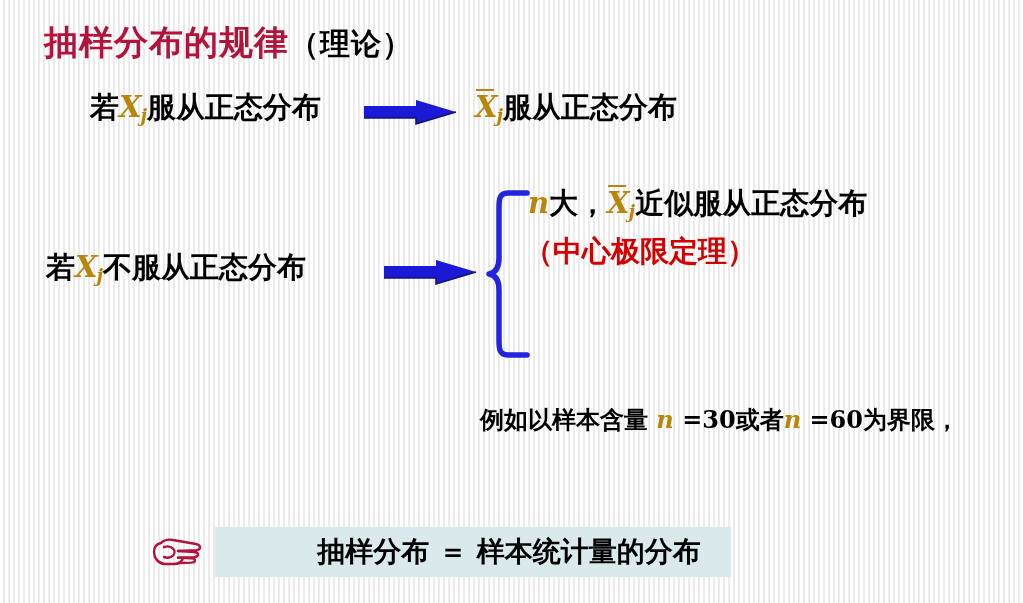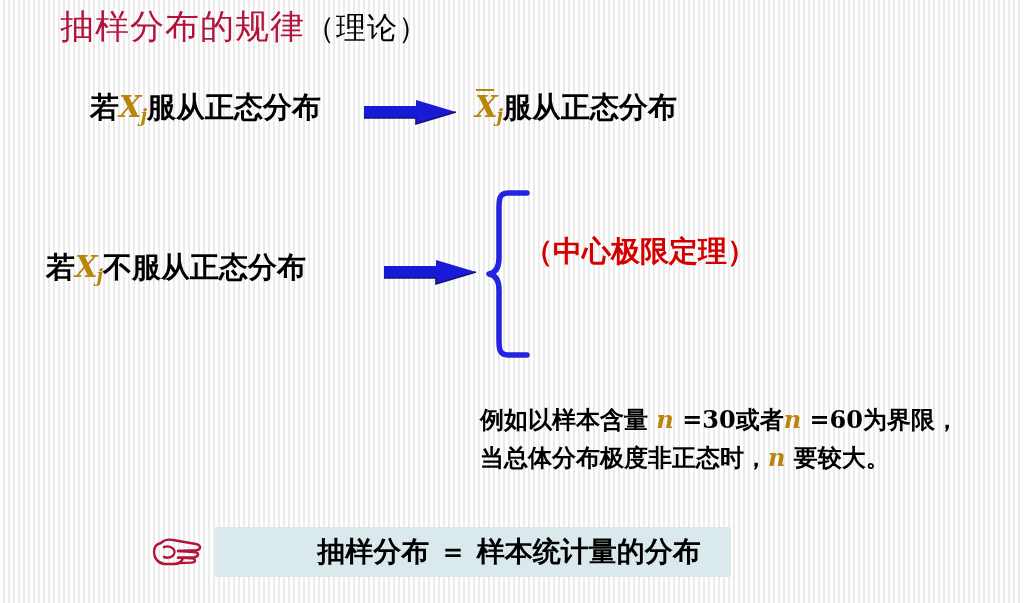--- a/index.html
+++ b/index.html
@@ -25,26 +25,25 @@
 
   .slide {
     position: absolute;
     inset: 0;
   }
 
   
   #title {
     position: absolute;
     left: 44px;
-    top: 4px;
+    top: 20px;
     font-size: 34px;
-    font-weight: normal;
+    font-weight: bold;
     letter-spacing: 1px;
     white-space: nowrap;
-    padding-left: 16px;
   }
   #title .main { color: #b3123a; }
   #title .sub  { color: #000000; font-size: 30px; }
 
   
   .cn {
     font-family: "DejaVu Serif", "Liberation Serif", serif;
     font-weight: bold;
   }
   .var {
@@ -213,27 +212,29 @@
 
   <svg id="arrow2" class="arrow" viewBox="0 0 96 28">
     <polygon points="2,8 54,8 54,2 94,14 54,26 54,20 2,20" fill="#1a1ad6"></polygon>
     <path d="M2,20 L54,20 L54,26 L94,14" fill="none" stroke="#141470" stroke-width="1.6"></path>
   </svg>
 
   <svg id="brace" viewBox="0 0 46 172">
     <path d="M41,5 L22,5 C13,5 13,12 13,20 L13,70 C13,80 9,85 3,86 C9,87 13,92 13,102 L13,152 C13,160 13,167 22,167 L41,167" fill="none" stroke="#2323e0" stroke-width="5.5" stroke-linecap="round" stroke-linejoin="round"></path>
   </svg>
 
+  <div id="branch-top" class="cn">
+    <span class="var">n</span><span>大，</span><span class="xbar"><span class="bar"></span><span class="var">X</span></span><span class="var sub-j">j</span><span>近似服从正态分布</span>
+  </div>
 
   <div id="branch-top-note" class="cn">（中心极限定理）</div>
 
 
   <div id="example" class="cn">
     <span class="ln"><span>例如以样本含量 </span><span class="var">n</span><span> =30或者</span><span class="var">n</span><span> =60为界限，</span></span>
-    <span class="ln"><span>当总体分布极度非正态时，</span><span class="var">n</span><span> 要较大。</span></span>
   </div>
 
   <svg id="hand-icon" viewBox="0 0 50 36">
     <g fill="none" stroke="#b3123a" stroke-width="2.4" stroke-linecap="round" stroke-linejoin="round">
       <path d="M9,10 C4,11 2,15 2,19 C2,25 6,30 12,31 L22,31 C27,31 30,28 31,25"></path>
       <path d="M9,10 C12,7 16,6 21,7 L44,11 C47,11.6 48,13 48,14.4 C48,15.8 47,17 44,17.2 L26,18"></path>
       <path d="M26,18 L42,19 C45,19.2 46,20.4 46,21.6 C46,22.8 45,24 42,24.2 L26,24.6"></path>
       <path d="M26,24.6 L39,25.2 C42,25.4 43,26.4 43,27.4 C43,28.6 42,29.4 39,29.6 L27,30"></path>
       <path d="M12,14 C15,13 19,13.6 21,15.6 C23,17.6 23,20.6 21,22.6 C19,24.6 15,25 12,24"></path>
     </g>

